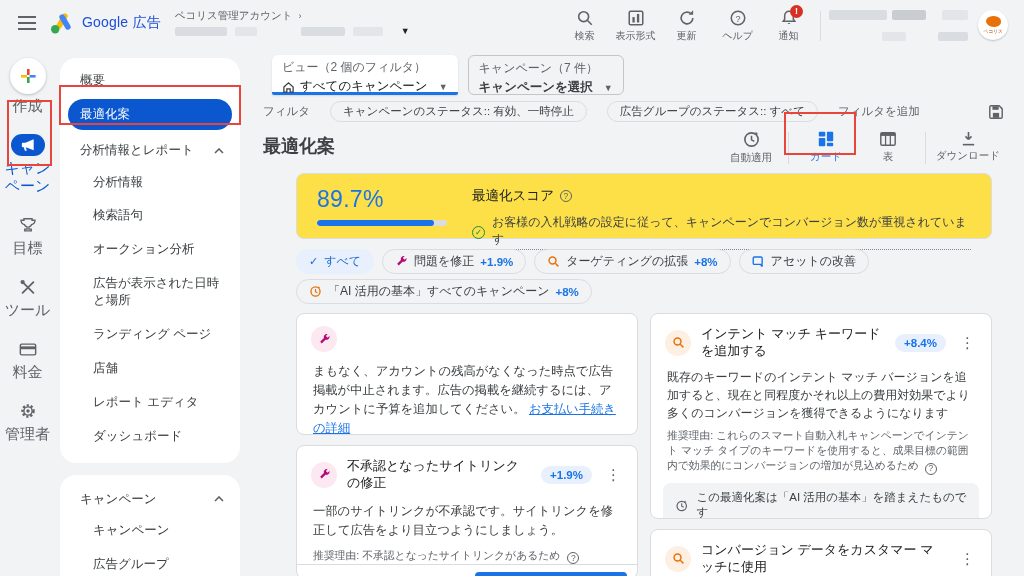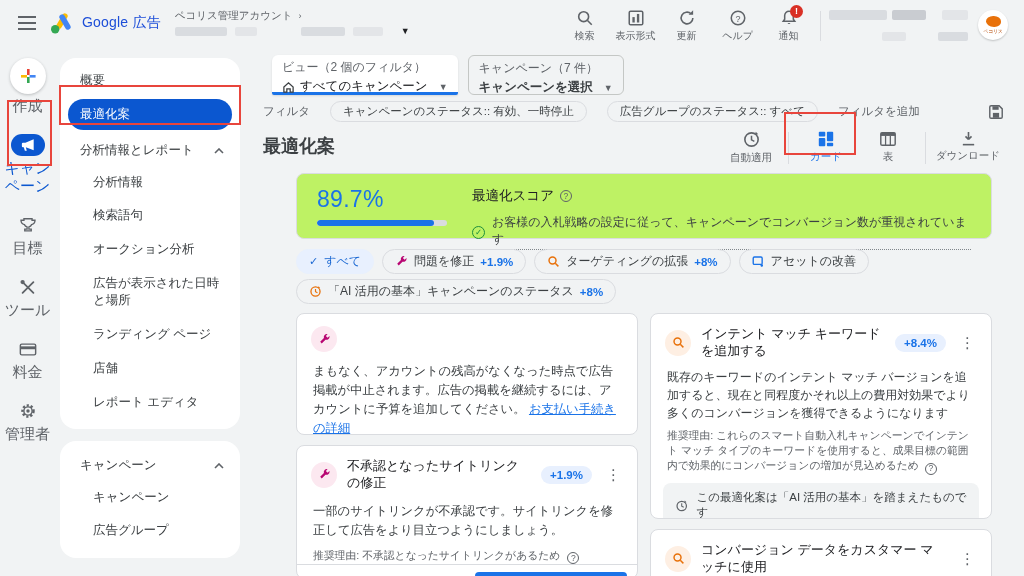--- a/index.html
+++ b/index.html
@@ -66,21 +66,21 @@
 
   .title-row { margin:4px 20px 0 13px; display:flex; align-items:flex-start; }
   .page-title { font-size:18px; color:#3c4043; padding-top:8px; }
   .view-controls { margin-left:auto; display:flex; align-items:flex-start;justify-content:center; }
   .vc { width:62px; display:flex; flex-direction:column; align-items:center; gap:2px; padding-top:4px; cursor:pointer; }
   .vc .lbl { font-size:10.5px; color:#5f6368; }
   .vc.active .lbl { color:#1a73e8; }
   .vc-divider { width:1px; height:32px; background:#dadce0; margin:6px 6px 0; }
 
   .content { margin:8px 32px 0 46px; }
-  .score-card { background:#bef264; border:1px solid #dadce0; border-radius:8px; height:66px; display:flex; padding:12px 20px; }
+  .score-card { background:#fde047; border:1px solid #dadce0; border-radius:8px; height:66px; display:flex; padding:12px 20px; }
   .score-left { width:155px; flex:none; }
   .score-val { font-size:23px; color:#1a73e8; letter-spacing:.3px; }
   .score-bar { width:130px; height:6px; background:#dadce0; border-radius:3px; margin-top:7px; overflow:hidden; }
   .score-fill { height:100%; background:#1a73e8; border-radius:3px; }
   .score-right { padding-top:1px; }
   .score-label-row { display:flex; align-items:center; gap:6px; font-size:13.5px; color:#202124; }
   .qmark { width:12px; height:12px; border:1px solid #5f6368; border-radius:50%; color:#5f6368; font-size:8.5px; display:inline-flex; align-items:center; justify-content:center; flex:none; }
   .score-status { margin-top:9px; display:flex; align-items:center; gap:7px; font-size:12px; color:#3c4043; }
   .gcheck { width:13px; height:13px; border:1.4px solid #1e8e3e; border-radius:50%; color:#1e8e3e; font-size:8.5px; display:inline-flex; align-items:center; justify-content:center; flex:none; }
   .dotted { border-bottom:1px dotted #80868b; padding-bottom:1px; }
@@ -283,20 +283,21 @@
               <polyline points="1,5 5,1 9,5" fill="none" stroke="#5f6368" stroke-width="1.6"></polyline>
             </svg>
         </div>
         <div class="side-sub">分析情報</div>
         <div class="side-sub">検索語句</div>
         <div class="side-sub">オークション分析</div>
         <div class="side-sub">広告が表示された日時と場所</div>
         <div class="side-sub">ランディング ページ</div>
         <div class="side-sub">店舗</div>
         <div class="side-sub">レポート エディタ</div>
+        <div class="side-sub">ダッシュボード</div>
       </div>
 
       <div class="side-card">
         <div class="side-header">
           <span>キャンペーン</span>
           <svg width="10" height="6" viewBox="0 0 10 6">
               <polyline points="1,5 5,1 9,5" fill="none" stroke="#5f6368" stroke-width="1.6"></polyline>
             </svg>
         </div>
         <div class="side-sub">キャンペーン</div>
@@ -434,21 +435,21 @@
               <span>アセットの改善</span>
             </span>
           </div>
           <div class="chips-line">
             <span class="chip">
               <svg width="13" height="13" viewBox="0 0 20 20">
                   <circle cx="10" cy="10" r="7" fill="none" stroke="#e8710a" stroke-width="2"></circle>
                   <path d="M10 6v4.4l3 1.6" fill="none" stroke="#e8710a" stroke-width="1.8"></path>
                   <path d="M14.5 1.8l2.6 2.6-3.4.7z" fill="#e8710a"></path>
                 </svg>
-              <span>「AI 活用の基本」キャンペーンのステータス</span>
+              <span>「AI 活用の基本」すべてのキャンペーン</span>
               <span class="delta">+8%</span>
             </span>
           </div>
         </div>
 
         <div class="grid">
           <div class="col">
 
             <div class="card" style="height:122px;">
               <div class="card-head">

